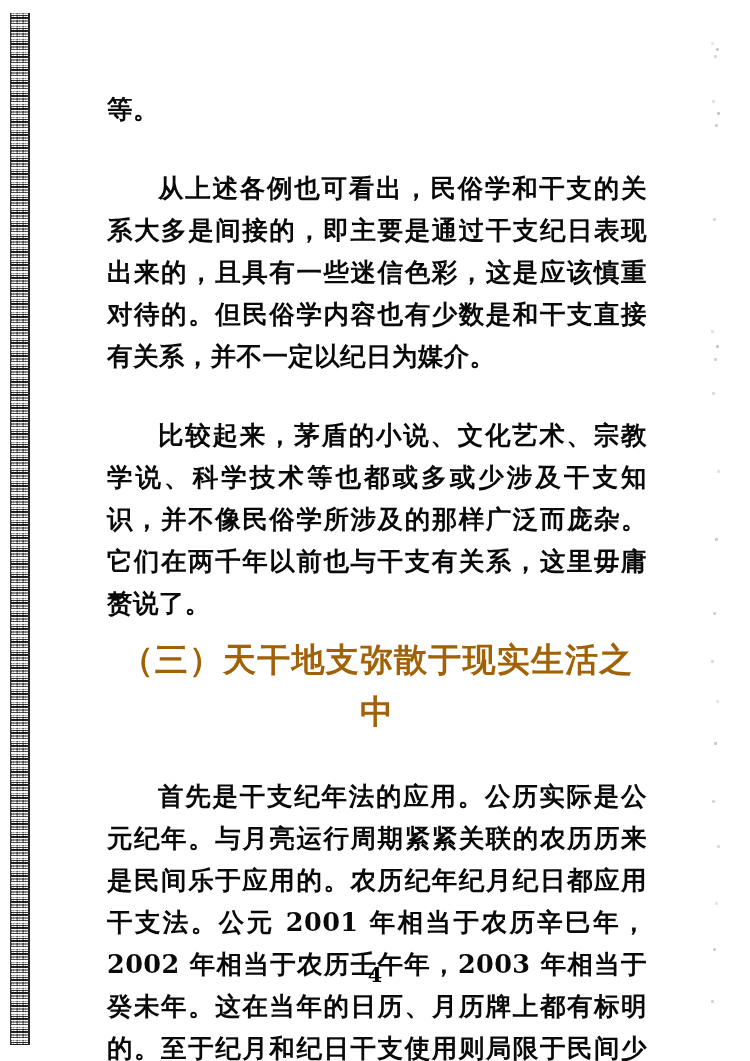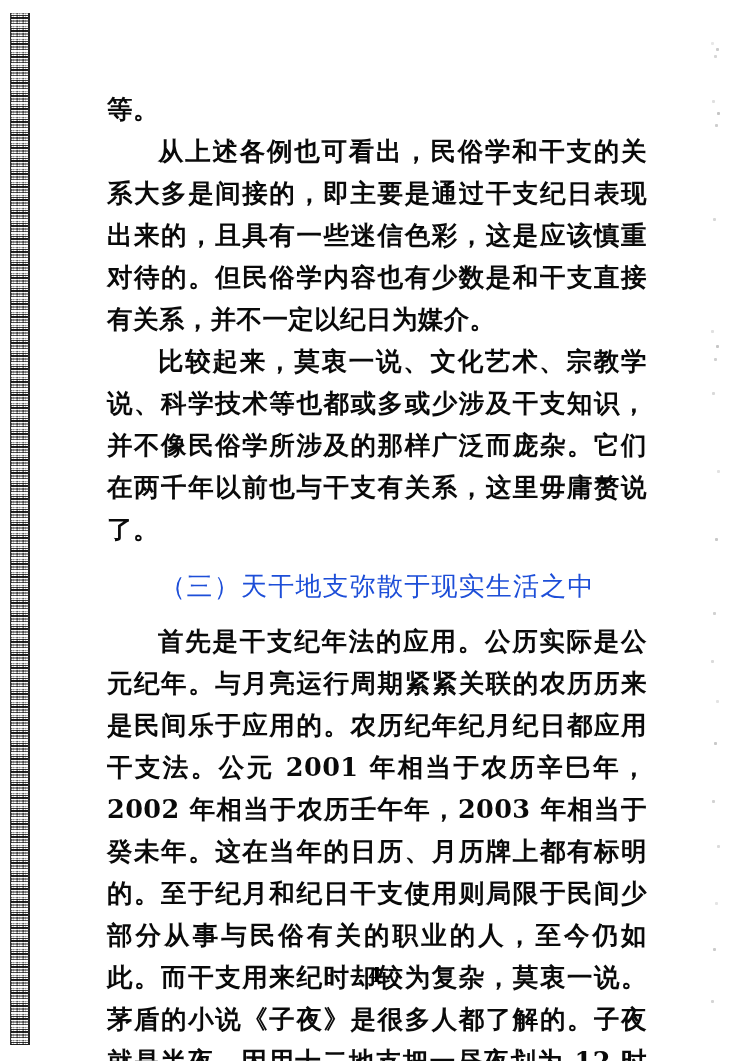--- a/index.html
+++ b/index.html
@@ -86,28 +86,29 @@
     line-height: 42px;
     color: #0a0a0a;
     text-align: justify;
     text-align-last: left;
     text-justify: inter-character;
     letter-spacing: 0.4px;
     -webkit-font-smoothing: none;
   }
   .para.indent {
     text-indent: 2em;
+    margin-top: 37px;
   }
   .heading {
     margin: 10px 0 8px 0;
     font-family: "DejaVu Serif", "Liberation Serif", serif;
-    font-weight: normal;
-    font-size: 26px;
+    font-weight: bold;
+    font-size: 33px;
     line-height: 52px;
-    color: #1d4ed8;
+    color: #a16207;
     text-align: center;
     letter-spacing: 1.2px;
   }
   .page-number {
     position: absolute;
     left: 0;
     top: 962px;
     width: 750px;
     text-align: center;
     font-family: "DejaVu Serif", "Liberation Serif", serif;
@@ -144,20 +145,20 @@
       <i style="top: 800px; left: 6px; opacity: 0.64; background: rgb(185, 185, 185);"></i>
       <i style="top: 845px; left: 11px; opacity: 0.51; background: rgb(185, 185, 185);"></i>
       <i style="top: 902px; left: 9px; opacity: 0.38; background: rgb(185, 185, 185);"></i>
       <i style="top: 948px; left: 7px; opacity: 0.75; background: rgb(185, 185, 185);"></i>
       <i style="top: 1000px; left: 5px; opacity: 0.62; background: rgb(185, 185, 185);"></i>
     </div>
 
   <div class="text-block" id="text-block">
       <p class="para">等。</p>
       <p class="para indent">从上述各例也可看出，民俗学和干支的关系大多是间接的，即主要是通过干支纪日表现出来的，且具有一些迷信色彩，这是应该慎重对待的。但民俗学内容也有少数是和干支直接有关系，并不一定以纪日为媒介。</p>
-      <p class="para indent">比较起来，莫衷一说、文化艺术、宗教学说、科学技术等也都或多或少涉及干支知识，并不像民俗学所涉及的那样广泛而庞杂。它们在两千年以前也与干支有关系，这里毋庸赘说了。</p>
+      <p class="para indent">比较起来，茅盾的小说、文化艺术、宗教学说、科学技术等也都或多或少涉及干支知识，并不像民俗学所涉及的那样广泛而庞杂。它们在两千年以前也与干支有关系，这里毋庸赘说了。</p>
       <h2 class="heading">（三）天干地支弥散于现实生活之中</h2>
       <p class="para indent">首先是干支纪年法的应用。公历实际是公元纪年。与月亮运行周期紧紧关联的农历历来是民间乐于应用的。农历纪年纪月纪日都应用干支法。公元 2001 年相当于农历辛巳年，2002 年相当于农历壬午年，2003 年相当于癸未年。这在当年的日历、月历牌上都有标明的。至于纪月和纪日干支使用则局限于民间少部分从事与民俗有关的职业的人，至今仍如此。而干支用来纪时却较为复杂，莫衷一说。茅盾的小说《子夜》是很多人都了解的。子夜就是半夜。因用十二地支把一昼夜划为 12 时段，并从夜半计起，所以称子夜，但也有称之为午夜的。就天干而言，若将一夜分为</p>
     </div>
 
   <div class="page-number">4</div>
 
 </div>
 
 </body></html>

